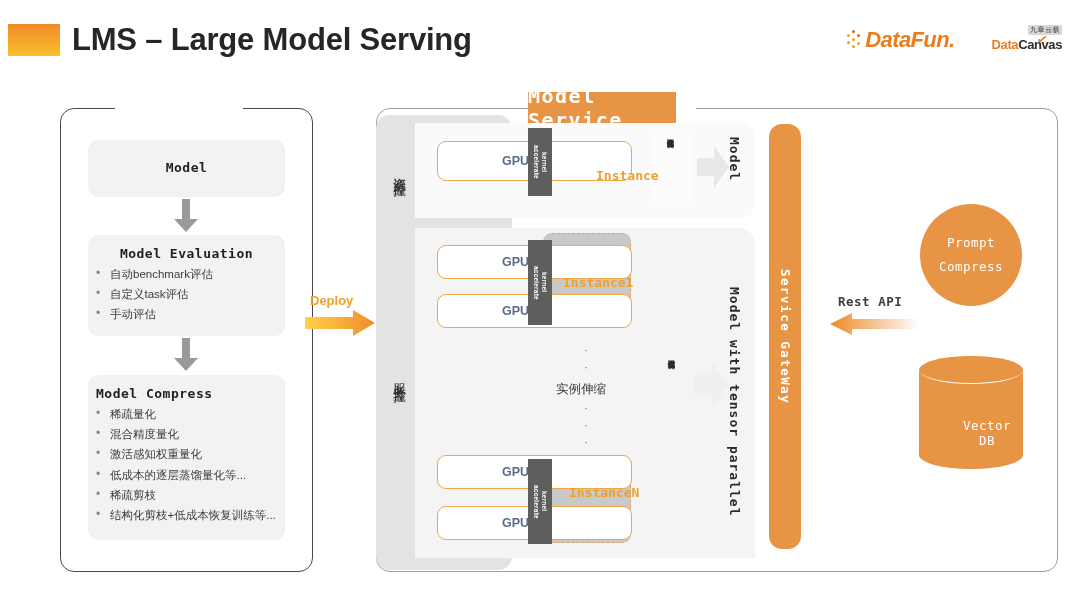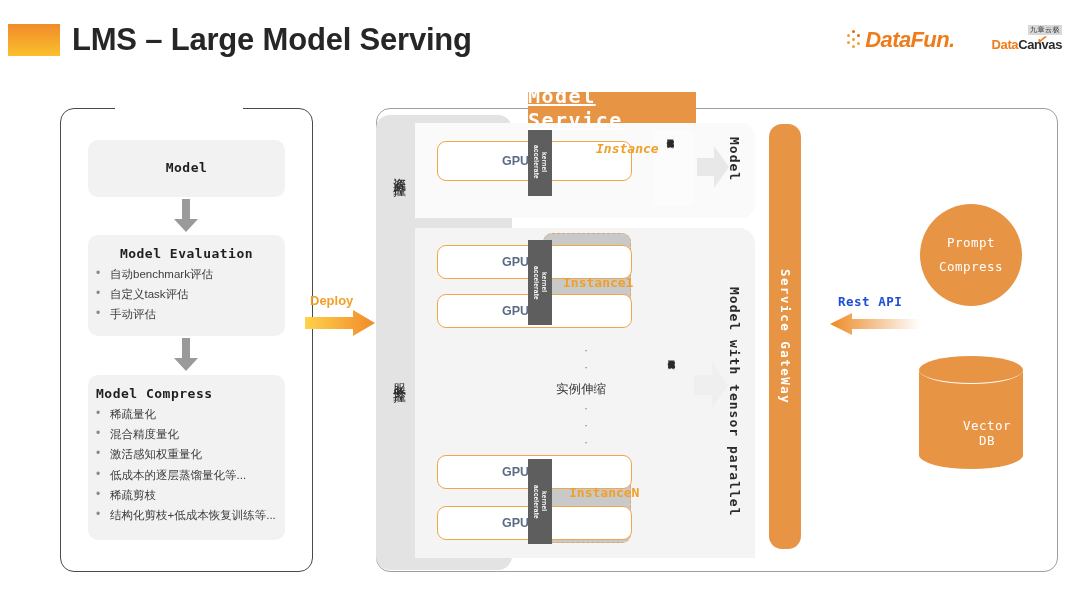--- a/index.html
+++ b/index.html
@@ -185,21 +185,21 @@
     background:#E89445; border-radius:50%; border-bottom:1.5px solid #fff; }
   .cyl-bot { position: absolute; left:0; bottom:0; width:100%; height:28px;
     background:#E89445; border-radius:50%; }
   .cyl-txt {
     position: absolute; width:100%; top:62px; text-align:center;
     color:#fff; font-family:"DejaVu Sans Mono", monospace;
     font-size:12.5px; letter-spacing:0.5px; z-index:2;padding-left:32px;
   }
   .rest-label {
     position: absolute; font-size: 12.5px; font-weight: bold;
-    color: #1d4ed8; font-family: "DejaVu Sans Mono", monospace;
+    color: #404040; font-family: "DejaVu Sans Mono", monospace;
     letter-spacing: 0.5px;
   }
 </style>
 </head>
 <body>
 
 <div id="root">
 
   <div class="hdr-swatch"></div>
   <div class="hdr-title">LMS – Large Model Serving</div>
@@ -268,40 +268,40 @@
     <defs>
       <linearGradient id="depGrad" x1="0" y1="0" x2="1" y2="0">
         <stop offset="0%" stop-color="#FFD24A"></stop>
         <stop offset="100%" stop-color="#F08B2A"></stop>
       </linearGradient>
     </defs>
     <path d="M0 7 H48 V0 L70 13 L48 26 V19 H0 Z" fill="url(#depGrad)"></path>
   </svg>
 
   <div class="panel-border" style="left:376px; top:108px; width:682px; height:464px; border-color:#9e9e9e;"></div>
-  <div class="panel-tag tag-service" style="left:528px; top:92px; width:168px; height:31px;text-decoration:underline;">Model Service</div>
+  <div class="panel-tag tag-service" style="left:528px; top:92px; width:148px; height:31px;">Model Service</div>
   <div style="position:absolute;left:528px;top:104px;width:168px;height:12px;background:#fff;z-index:5;"></div>
 
   <div class="ms2-monitor" style="left:376px; top:115px; width:136px; height:455px;"></div>
   <div class="v-label" style="left:390px; top:167px;">资源监控</div>
   <div class="v-label" style="left:390px; top:373px;">服务监控</div>
 
   <div class="group-box" style="left:415px; top:123px; width:340px; height:95px;
               border-radius:0 14px 14px 0;"></div>
 
   <div class="gpu-box" style="left:437px; top:141px; width:195px; height:40px;">
     <span class="gpu-label">GPU</span>
   </div>
   <div class="kernel-bar" style="left:528px; top:128px; width:24px; height:68px;">
     <span class="kernel-txt">
       <span>kernel</span><br>
       <span>accelerate</span>
     </span>
   </div>
-  <div class="inst-label" style="left:596px; top:141px;font-style:italic;">Instance</div>
+  <div class="inst-label" style="left:596px; top:168px;">Instance</div>
 
   <div class="mem-box" style="left:653px; top:130px; width:40px; height:76px; background:#fcfcfc;"></div>
   <div class="v-tiny" style="left:665px; top:134px;">交互式大模型记忆</div>
   <svg class="fat-arrow" style="left:697px; top:146px;" width="32" height="42" viewBox="0 0 32 42">
     <path d="M0 12 H17 V0 L32 21 L17 42 V30 H0 Z" fill="#E8E8E8"></path>
   </svg>
   <div class="v-label v-label-mono" style="left:727px; top:137px;">Model</div>
 
   <div class="group-box-2" style="left:415px; top:228px; width:340px; height:330px;
               border-radius:0 16px 0 0;"></div>

